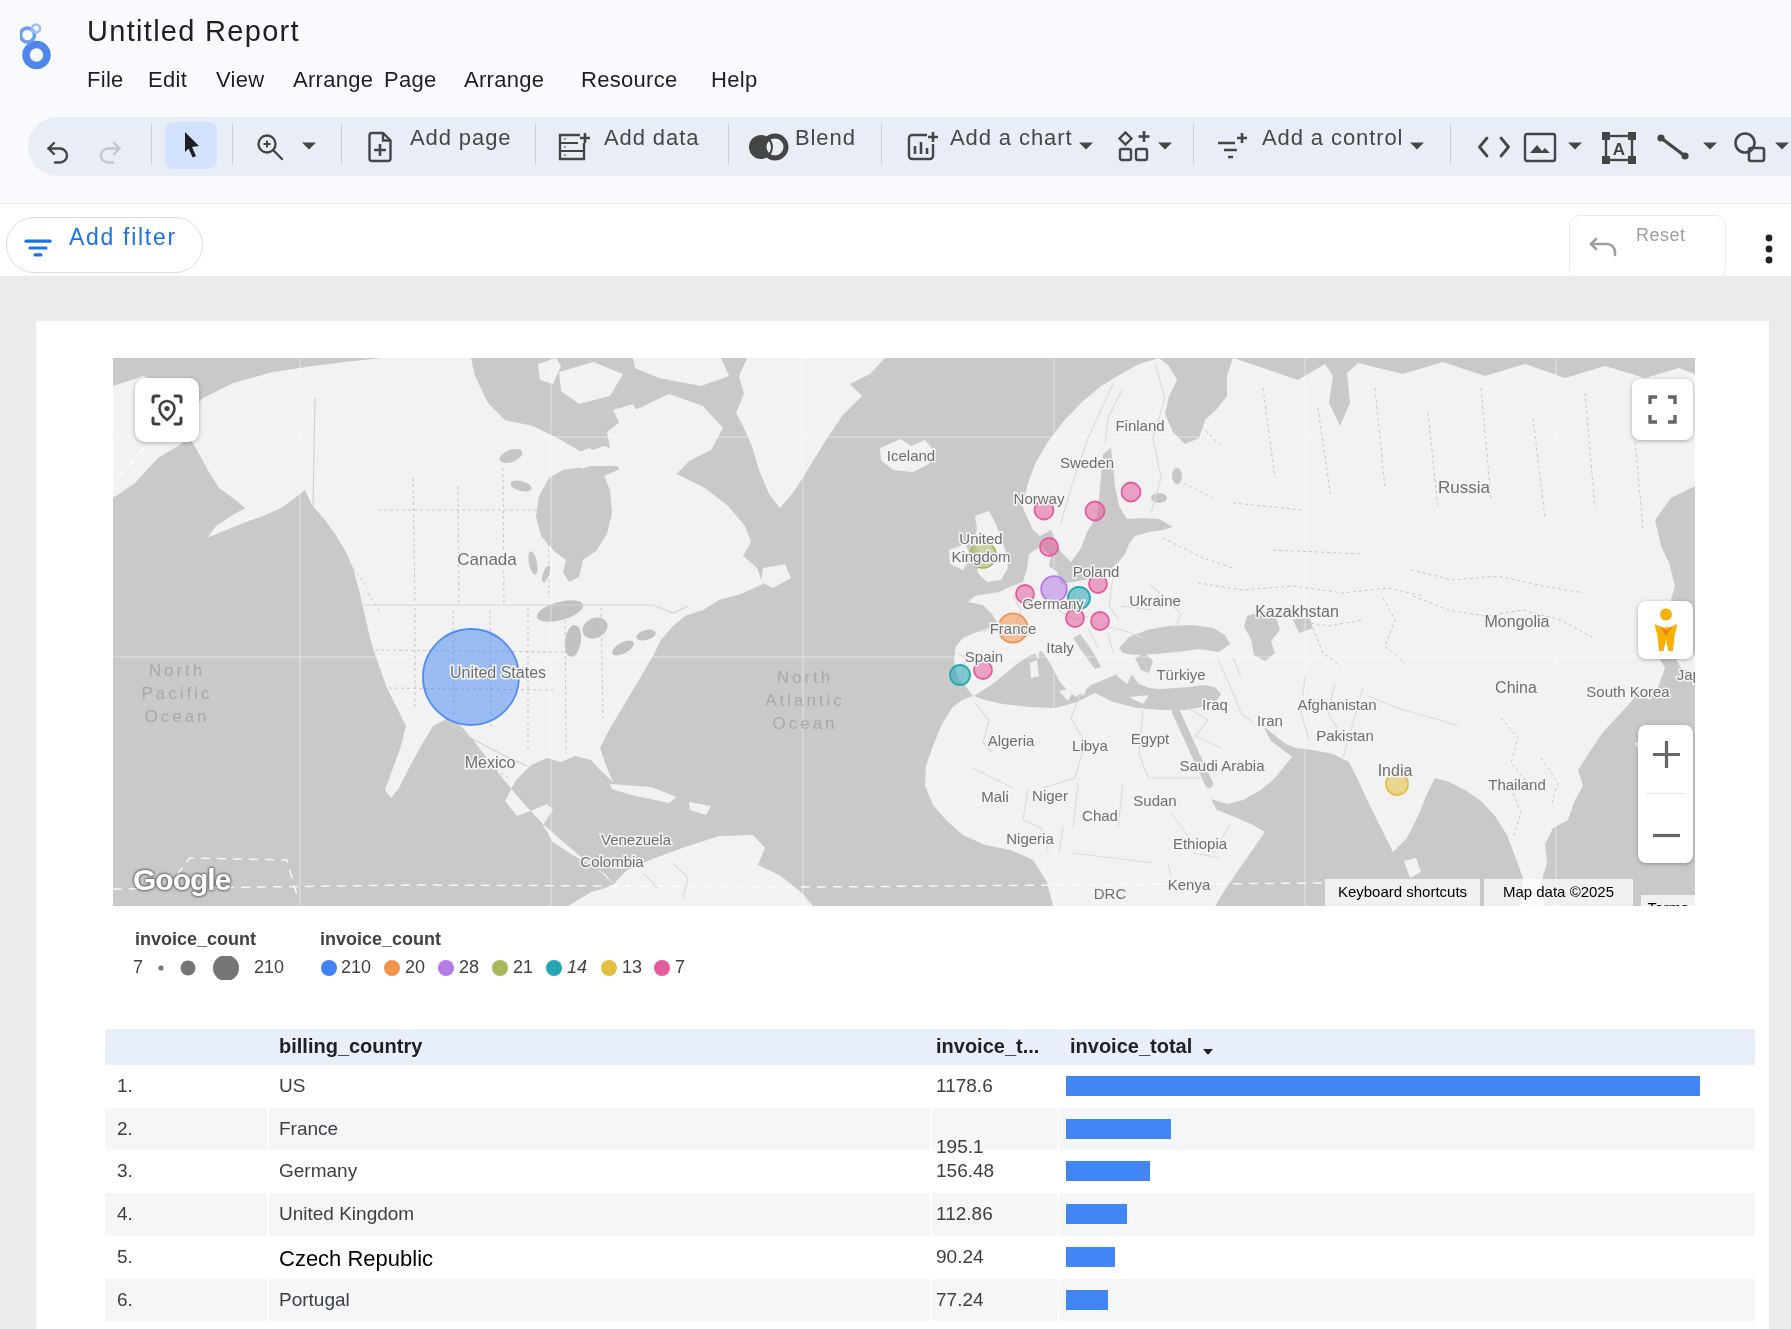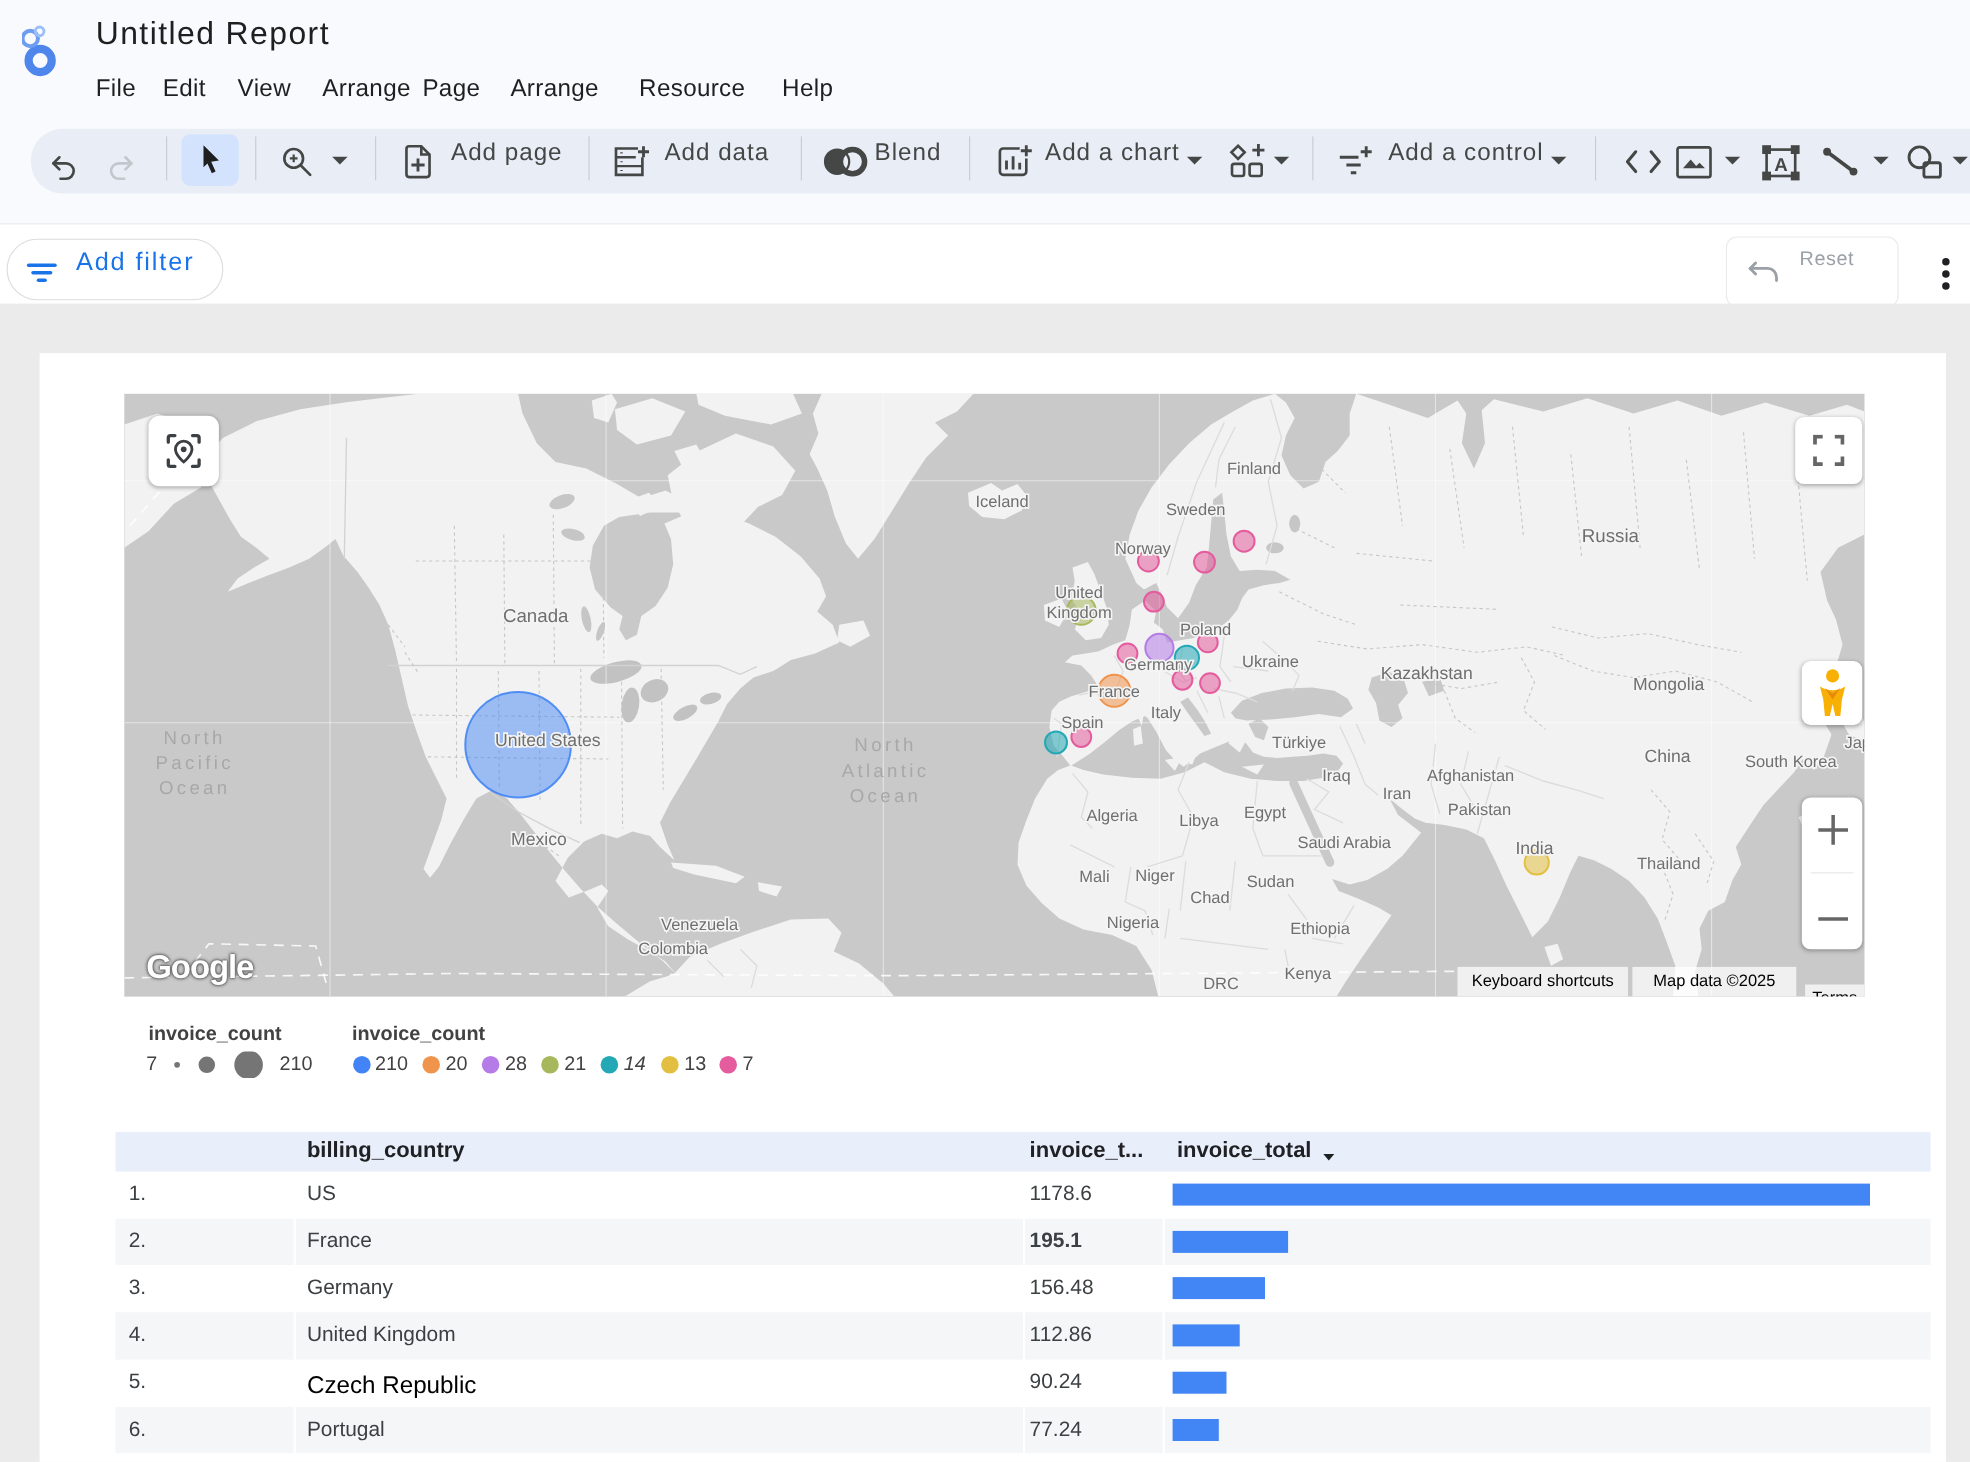--- a/index.html
+++ b/index.html
@@ -490,21 +490,21 @@
   <div class="abs" style="left:174px; top:10px; font-size:19px; color:#3c4043;">US</div>
   <div class="abs" style="left:831px; top:10px; font-size:19px; color:#3c4043;">1178.6</div>
   <div class="abs" style="left:961px; top:11px; width:634px; height:20px; background:#4285f4;"></div>
 </div>
 <div class="abs" style="left:0;top:78.7px;width:1650px;height:42.7px;background:#f5f6f8;">
       <div class="abs" style="left:162px;top:0;width:2px;height:100%;background:#fff"></div>
       <div class="abs" style="left:825px;top:0;width:2px;height:100%;background:#fff"></div>
       <div class="abs" style="left:952px;top:0;width:2px;height:100%;background:#fff"></div>
   <div class="abs" style="left:12px; top:10px; font-size:19px; color:#3c4043;">2.</div>
   <div class="abs" style="left:174px; top:10px; font-size:19px; color:#3c4043;">France</div>
-  <div class="abs" style="left:831px; top:10px; font-size:19px; color:#3c4043;font-weight:bold;">195.1</div>
+  <div class="abs" style="left:831px; top:28px; font-size:19px; color:#3c4043;">195.1</div>
   <div class="abs" style="left:961px; top:11px; width:105px; height:20px; background:#4285f4;"></div>
 </div>
 <div class="abs" style="left:0;top:121.4px;width:1650px;height:42.7px;">
   <div class="abs" style="left:12px; top:10px; font-size:19px; color:#3c4043;">3.</div>
   <div class="abs" style="left:174px; top:10px; font-size:19px; color:#3c4043;">Germany</div>
   <div class="abs" style="left:831px; top:10px; font-size:19px; color:#3c4043;">156.48</div>
   <div class="abs" style="left:961px; top:11px; width:84px; height:20px; background:#4285f4;"></div>
 </div>
 <div class="abs" style="left:0;top:164.1px;width:1650px;height:42.7px;background:#f5f6f8;">
       <div class="abs" style="left:162px;top:0;width:2px;height:100%;background:#fff"></div>

